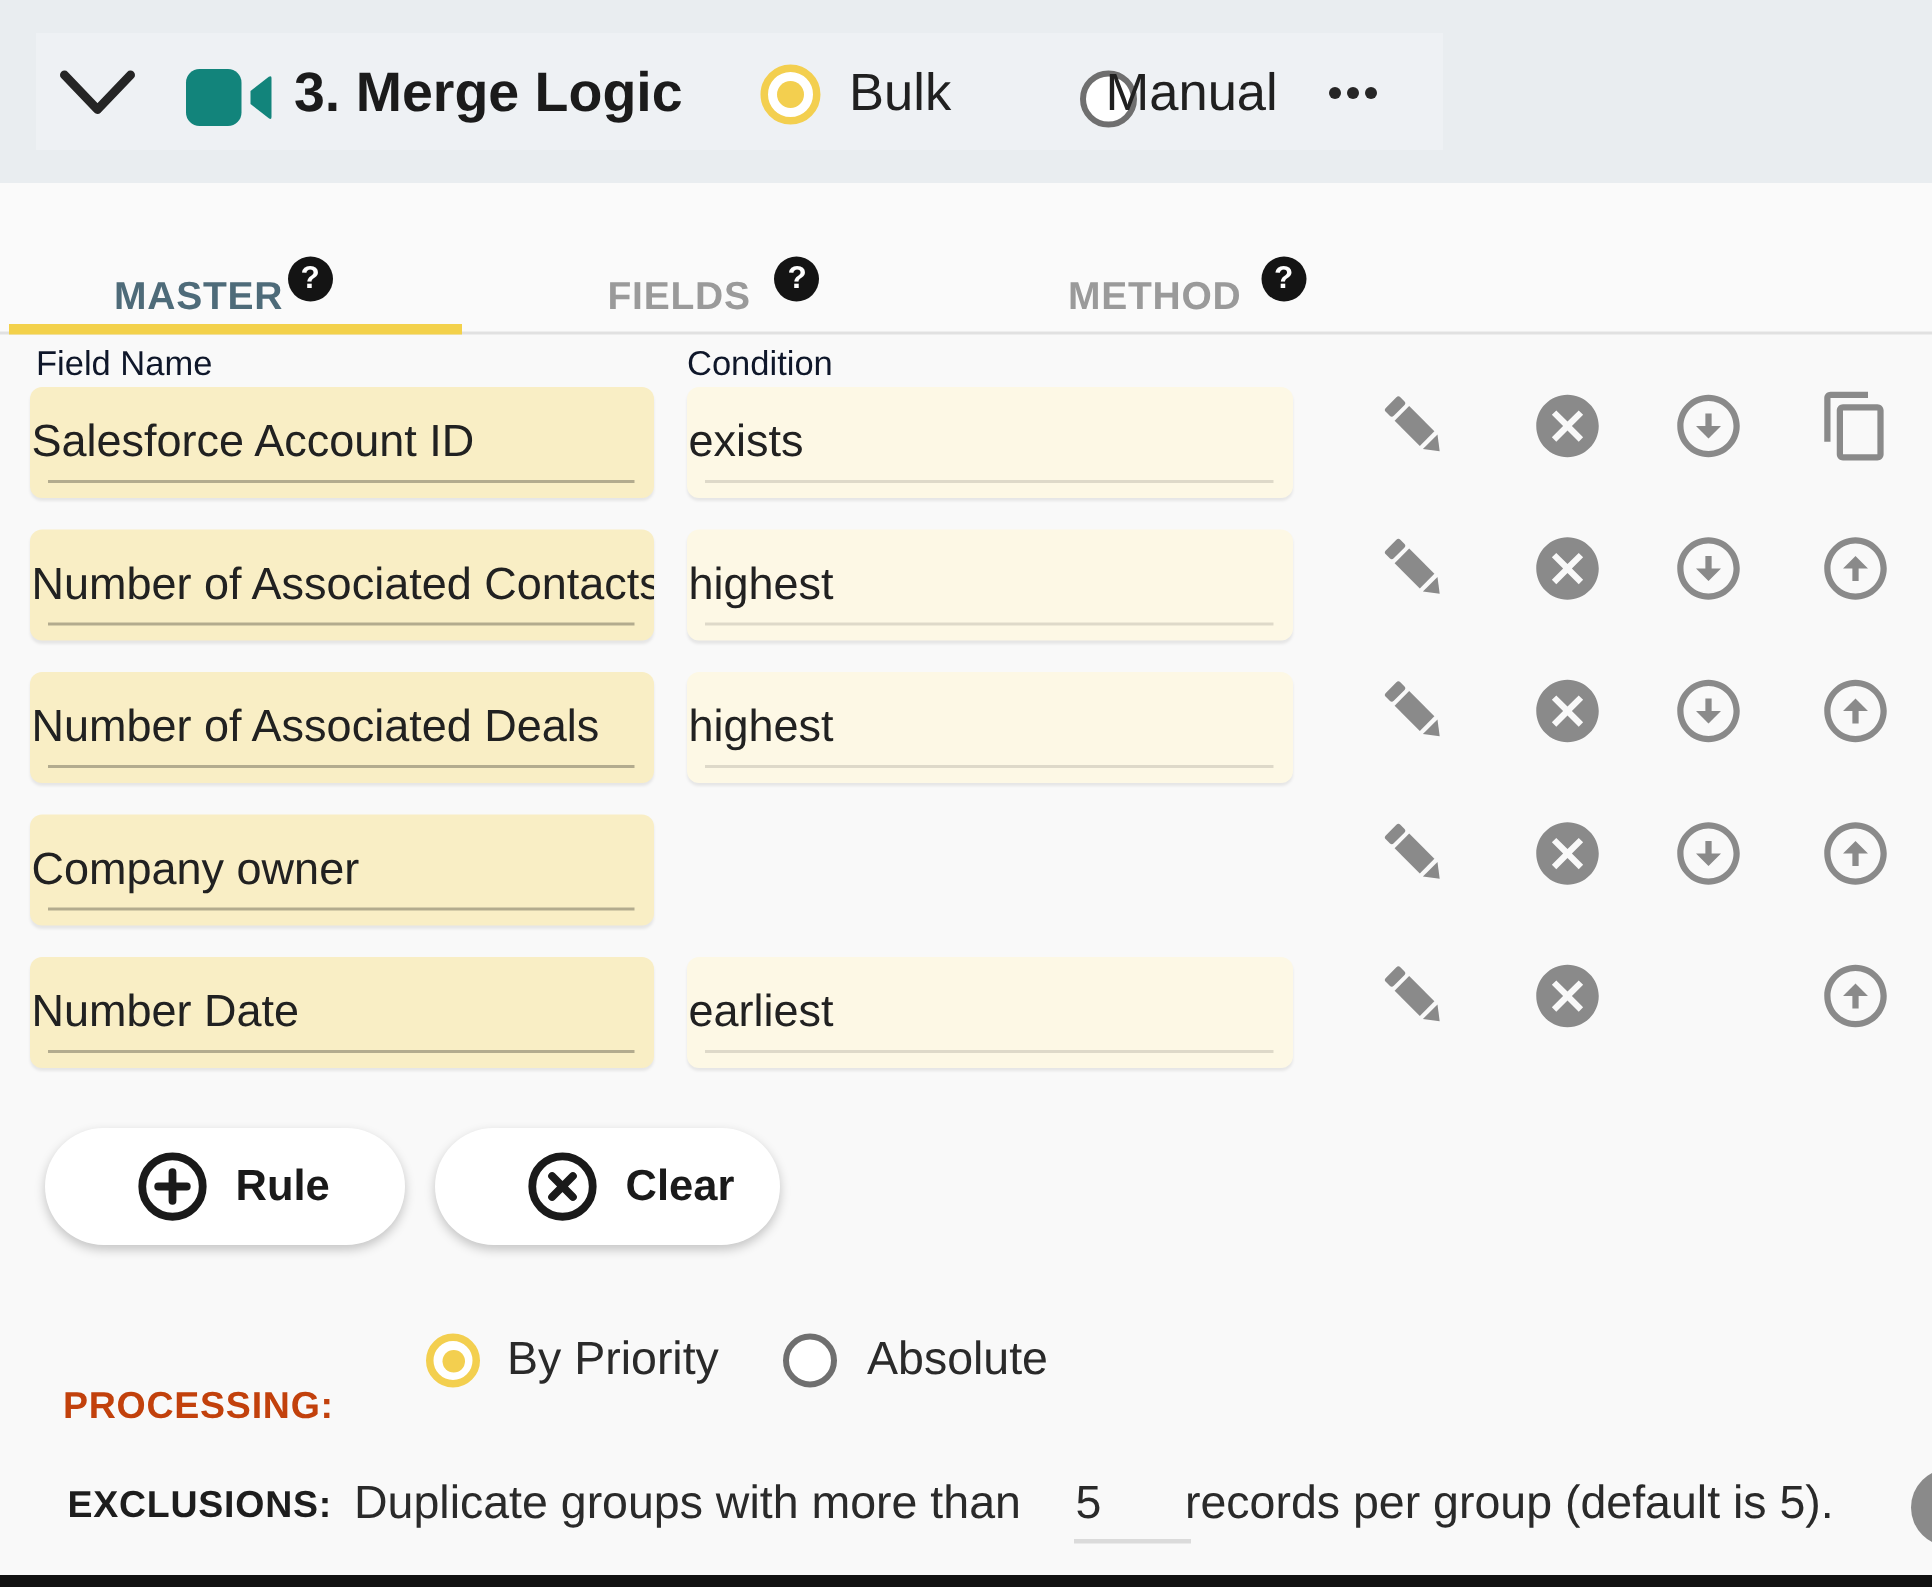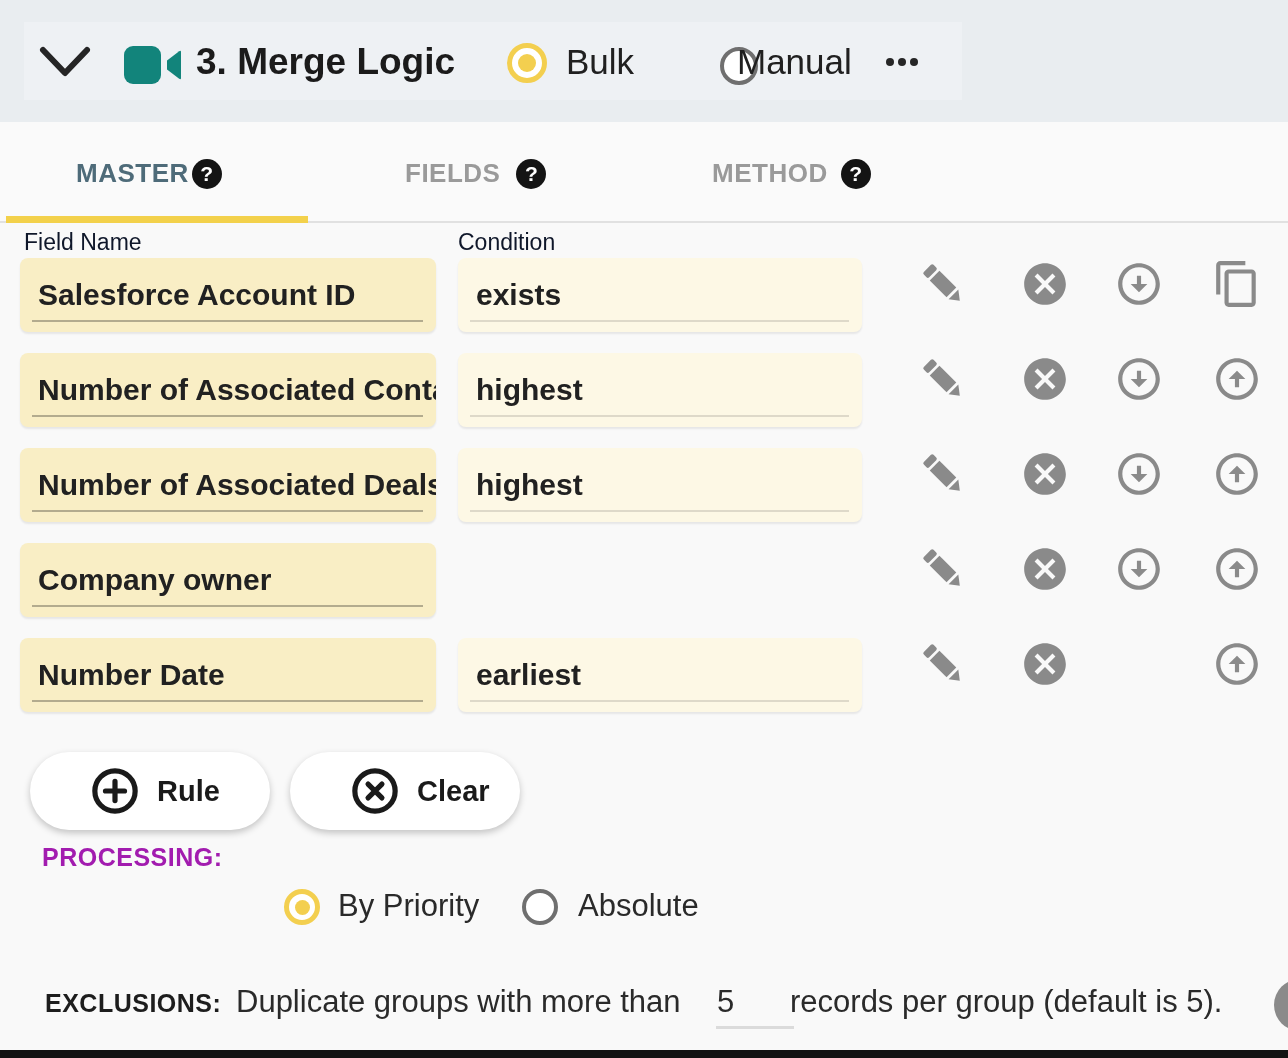--- a/index.html
+++ b/index.html
@@ -24,58 +24,58 @@
   .radio.sel{width:40px;height:40px;border:5px solid #f3cf4f;}
   .radio.sel::after{content:"";position:absolute;left:50%;top:50%;width:18px;height:18px;margin:-9px 0 0 -9px;border-radius:50%;background:#f3cf4f;}
   .radio.unsel{width:38px;height:38px;border:4px solid #6f6f6f;}
   .radio.small.sel{width:36px;height:36px;border-width:5px;}
   .radio.small.sel::after{width:15px;height:15px;margin:-7.5px 0 0 -7.5px;}
   .radio.small.unsel{width:36px;height:36px;border-width:4px;}
 
   
   .tabs{position:absolute;left:0;top:122px;width:1288px;height:101px;background:#fafafa;border-bottom:2px solid #e1e1e1;}
   .tab{position:absolute;top:36px;display:flex;align-items:center;cursor:pointer;}
-  .tab .tab-label{font-size:26px;font-weight:700;letter-spacing:.5px;color:#9a9a9a;}
+  .tab .tab-label{font-size:26px;font-weight:700;letter-spacing:.5px;color:#9a9a9a;margin-top:24px;}
   .tab.active .tab-label{color:#4e6b79;}
   .tab-master{left:76px;}
   .tab-fields{left:405px;}
   .tab-method{left:712px;}
   .help-badge{display:inline-block;width:30px;height:30px;border-radius:50%;background:#141414;color:#fff;font-size:21px;font-weight:700;text-align:center;line-height:30px;cursor:pointer;}
   .tab-master .help-badge{margin-left:3px;}
   .tab-fields .help-badge{margin-left:16px;}
   .tab-method .help-badge{margin-left:13px;}
   .active-bar{position:absolute;left:6px;bottom:-2px;width:302px;height:7px;background:#f3d14b;}
 
   
   .col-label{position:absolute;top:229px;font-size:23px;color:#0f172a;}
   .col-label.f{left:24px;} .col-label.c{left:458px;}
 
   
   .rules-list{position:absolute;left:0;top:258px;width:1288px;}
   .rule-row{position:relative;height:74px;margin-bottom:21px;}
   .fbox{position:absolute;top:0;height:74px;border-radius:8px;overflow:hidden;box-shadow:0 2px 2px rgba(0,0,0,0.08);display:flex;align-items:center;cursor:text;}
   .fbox.field{left:20px;width:416px;background:#f9eec5;}
   .fbox.cond{left:458px;width:404px;background:#fdf8e5;}
-  .fbox .val{padding-left:18px;font-size:30px;color:#212121;white-space:nowrap;font-weight:bold;}
+  .fbox .val{padding-left:1px;font-size:30px;color:#212121;white-space:nowrap;}
   .fbox .uline{position:absolute;left:12px;right:13px;bottom:10px;height:2px;}
   .fbox.field .uline{background:rgba(0,0,0,0.28);}
   .fbox.cond .uline{background:rgba(0,0,0,0.12);}
   .actions{position:absolute;left:918px;top:1px;width:346px;height:50px;}
   .action-slot{position:absolute;top:0;width:50px;height:50px;cursor:pointer;}
   .action-slot svg{width:100%;height:100%;display:block;}
 
   
   .pill{position:absolute;top:752px;height:78px;border-radius:39px;background:#ffffff;box-shadow:0 3px 7px rgba(0,0,0,0.22);display:flex;align-items:center;cursor:pointer;border:none;}
   .pill svg{margin-left:53px;}
   .pill .pill-label{margin-left:16px;font-size:29px;font-weight:700;color:#1a1a1a;}
   .pill.rule{left:30px;width:240px;}
   .pill.clear{left:290px;width:230px;}
 
   
-  .proc-label{position:absolute;left:42px;top:843px;font-size:25px;font-weight:700;letter-spacing:.5px;color:#a21caf;}
+  .proc-label{position:absolute;left:42px;top:923px;font-size:25px;font-weight:700;letter-spacing:.5px;color:#c2410c;}
   .proc-r1{position:absolute;left:284px;top:889px;}
   .proc-t1{position:absolute;left:338px;top:888px;font-size:31px;color:#2a2a2a;}
   .proc-r2{position:absolute;left:522px;top:889px;}
   .proc-t2{position:absolute;left:578px;top:888px;font-size:31px;color:#2a2a2a;}
 
   
   .excl-label{position:absolute;left:45px;top:989px;font-size:25px;font-weight:700;letter-spacing:.5px;color:#1d1d1d;}
   .excl-t1{position:absolute;left:236px;top:984px;font-size:31px;color:#2a2a2a;}
   .excl-val{position:absolute;left:717px;top:984px;width:76px;font-size:31px;color:#2a2a2a;background:transparent;border:none;padding:0;cursor:text;}
   .excl-uline{position:absolute;left:716px;top:1026px;width:78px;height:3px;background:#dbdbdb;}

